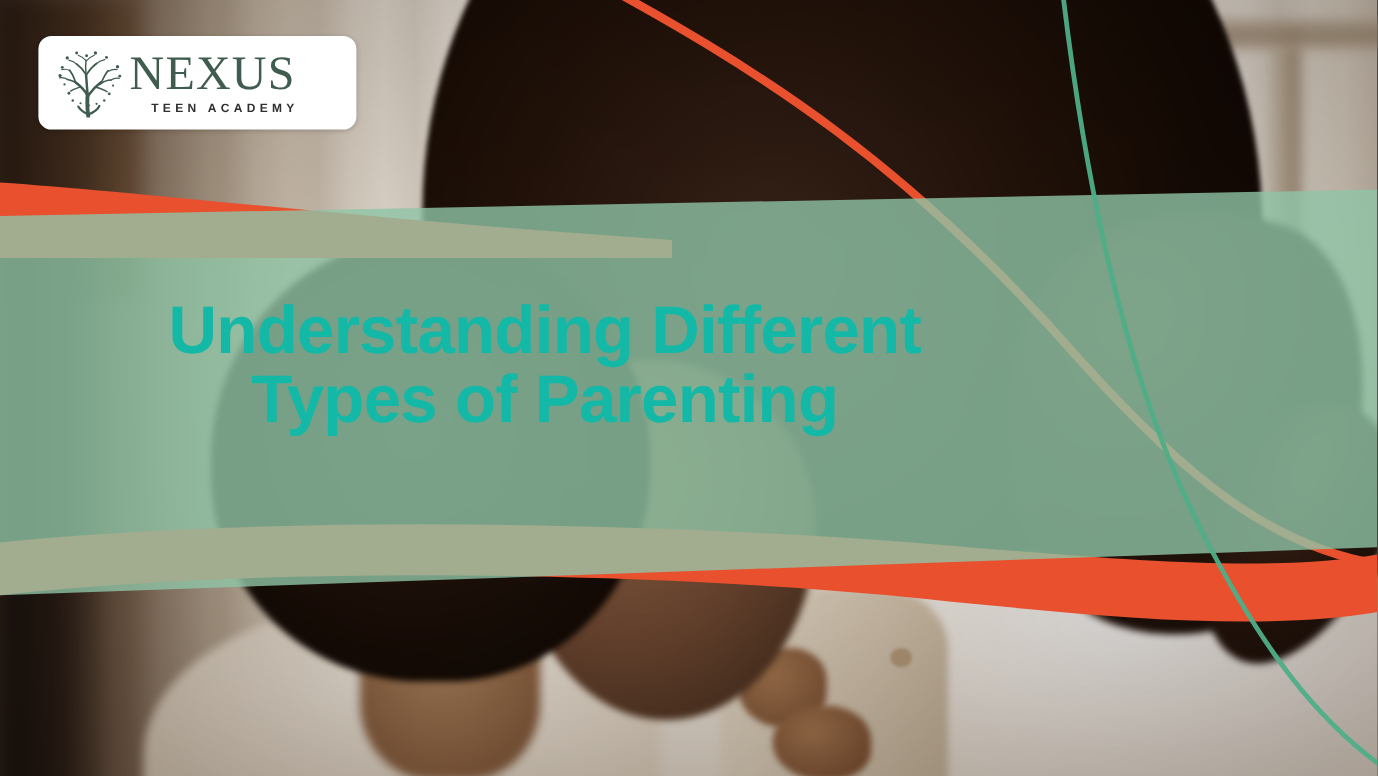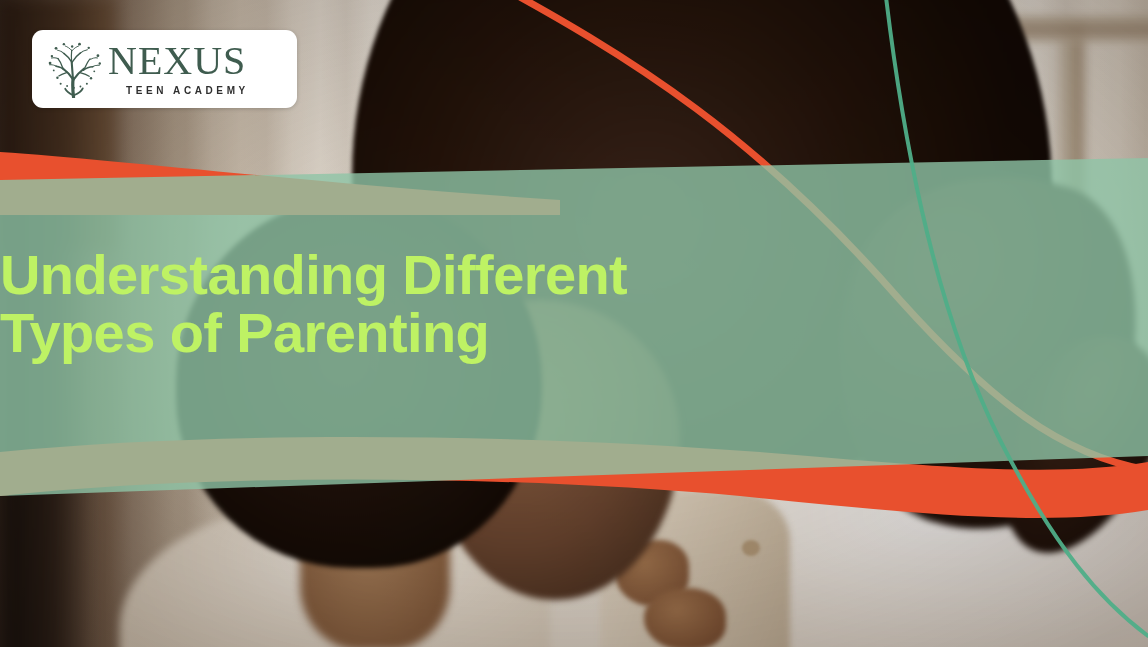--- a/index.html
+++ b/index.html
@@ -176,21 +176,22 @@
   }
 
   
   .vec{ position:absolute; inset:0; width:1148px; height:647px; }
 
   
   .headline{
     position:absolute;
     left:0; top:246px;
     width:908px;
-    color:#bef264;
+    text-align:center;
+    color:#14b8a6;
     font-size:56px;
     line-height:58px;
     font-weight:bold;
     letter-spacing:-0.6px;
     white-space:pre-line;
     z-index:9;
   }
 
   
   .logo-card{

